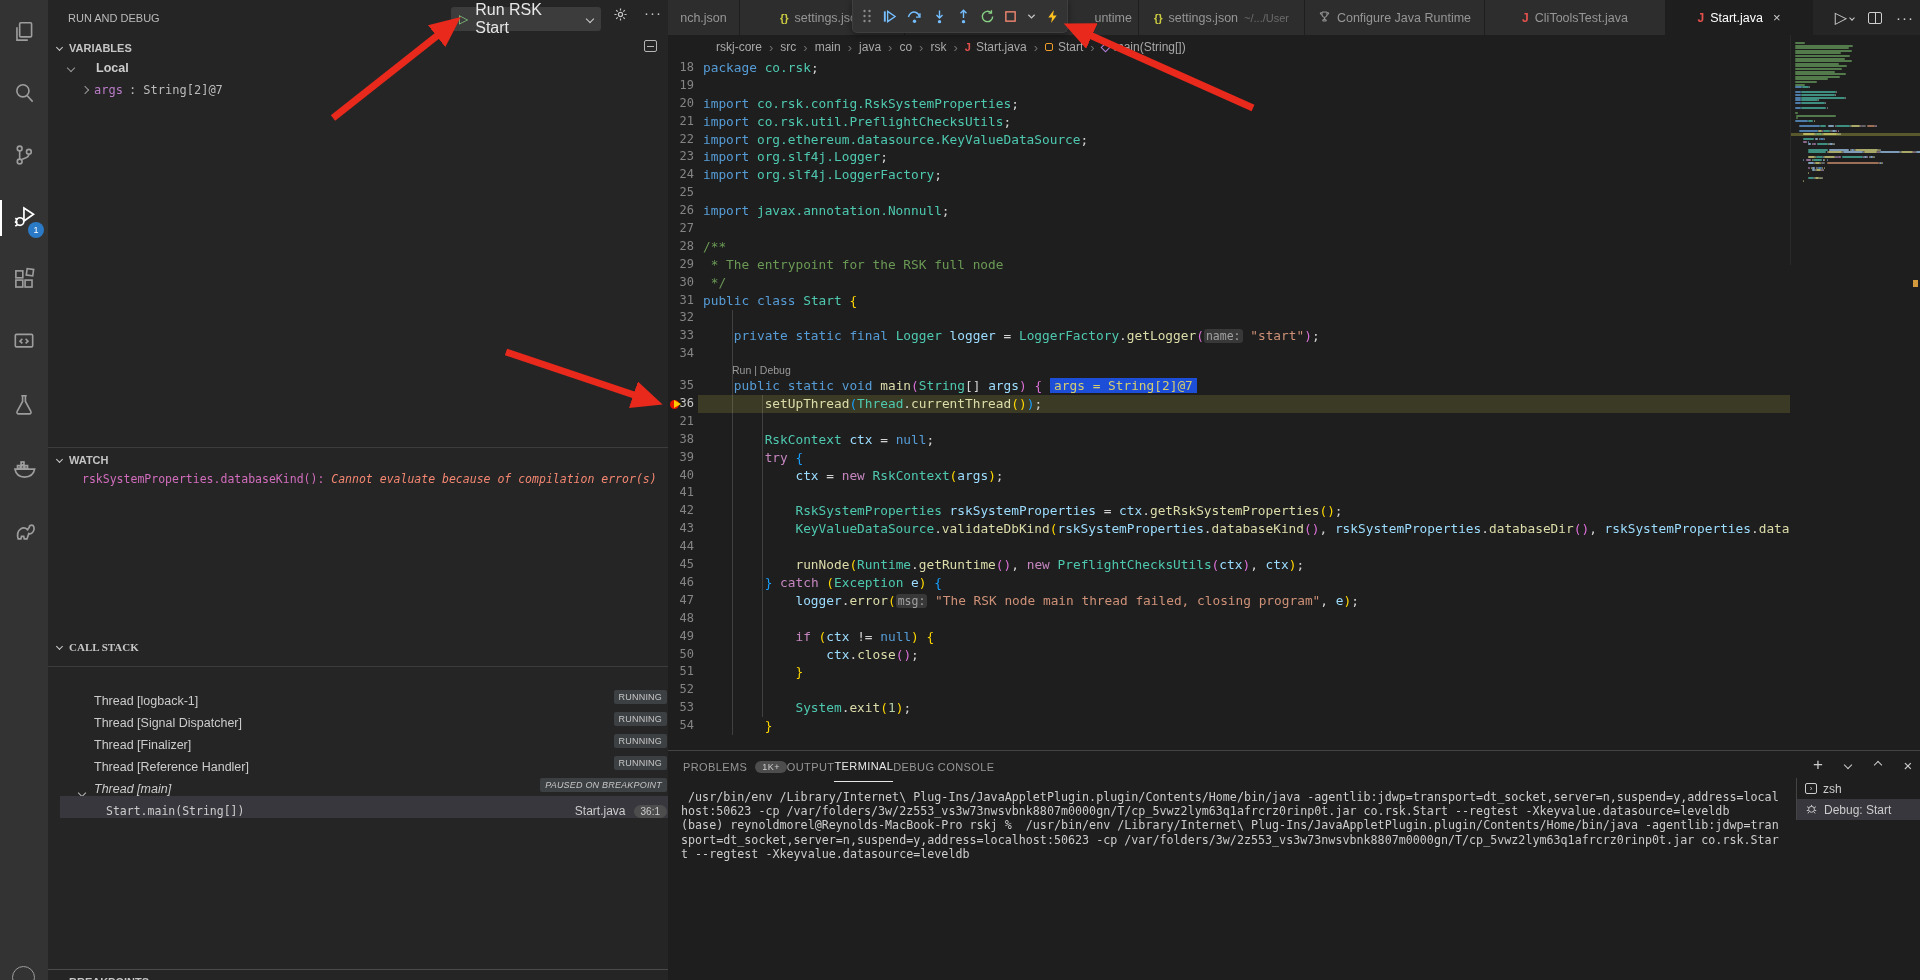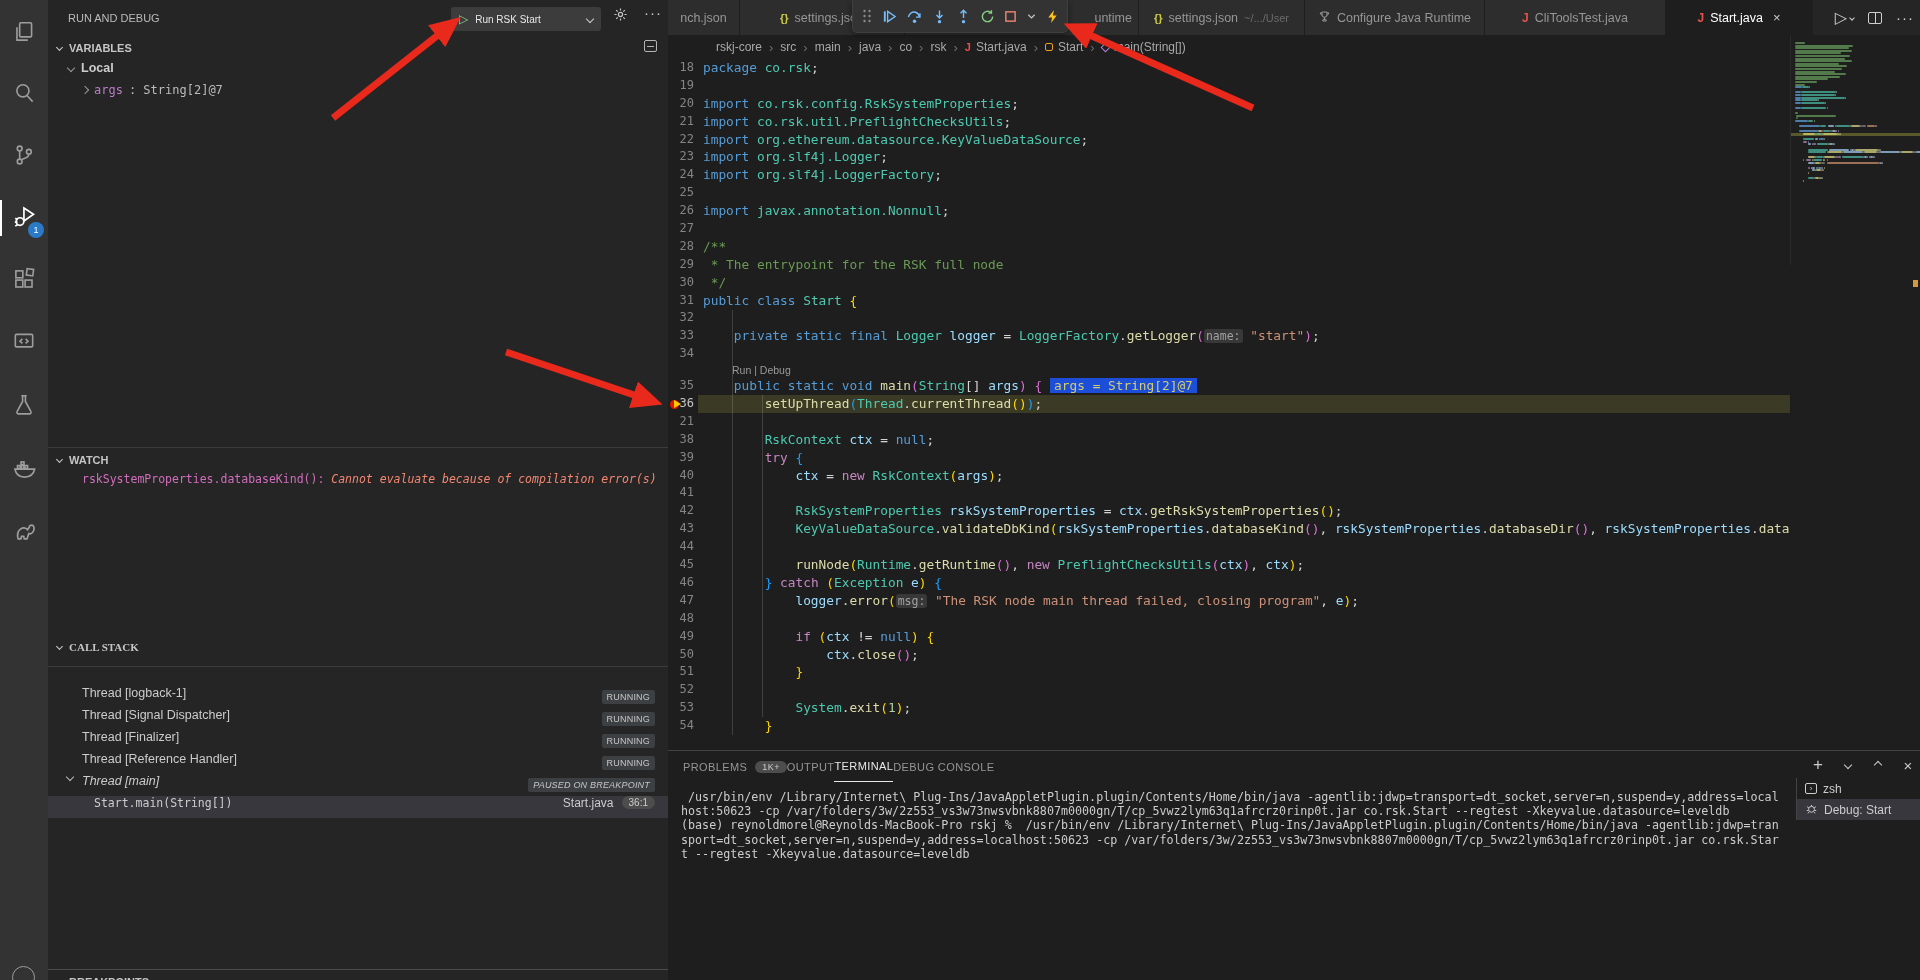--- a/index.html
+++ b/index.html
@@ -17,32 +17,32 @@
   .ab-badge { position:absolute; right:4px; bottom:4px; min-width:16px; height:16px; border-radius:50%;
     background:#2a7ac7; color:#fff; font-size:9px; display:flex; align-items:center; justify-content:center; }
   #account-partial { position:absolute; left:12px; top:966px; width:23px; height:23px; border:1.6px solid #9d9d9d; border-radius:50%; }
 
   
   #sidebar { position:absolute; left:48px; top:0; width:620px; height:980px; background:#252526; overflow:hidden; z-index:4; }
   .sb-title { position:absolute; left:20px; top:12px; font-size:11px; color:#bbbbbb; }
   .run-btn { position:absolute; left:403px; top:7px; width:150px; height:24px; background:#3c3c3c; border-radius:3px;
     display:flex; align-items:center; padding:0 8px; gap:7px; cursor:pointer; }
   .run-btn .play { color:#89d185; font-size:12px; line-height:1; }
-  .run-btn .lbl { font-size:10px; color:#e7e7e7; flex:1; }
+  .run-btn .lbl { font-size:16px; color:#e7e7e7; flex:1; }
   .chev { display:inline-block; width:6px; height:6px; border-right:1.3px solid currentColor; border-bottom:1.3px solid currentColor; transform:rotate(45deg); }
   .chev.up { transform:rotate(-135deg); }
   .sec-head { position:absolute; left:0; width:620px; height:21px; display:flex; align-items:center; gap:7px; padding-left:9px;
     font-size:11px; font-weight:700; color:#c5c5c5; }
   .sec-head .chev { width:5px; height:5px; color:#cccccc; }
   .tree-lbl { font-size:12.5px; color:#cccccc; }
   .mono { font-family:"DejaVu Sans Mono", monospace; }
   .var-name { color:#b97cc6; }
   .watch-expr { color:#d16dbc; }
   .watch-err { color:#f48771; font-style:italic; }
-  .cs-row { position:absolute; left:0; width:620px; height:22px; display:flex; align-items:flex-start; padding-left:34px; cursor:pointer; }
+  .cs-row { position:absolute; left:12px; width:620px; height:22px; display:flex; align-items:flex-end; padding-left:34px; cursor:pointer; }
   .cs-row .nm { font-size:12.5px; color:#cccccc; flex:1; }
   .cs-badge { position:absolute; right:13px; top:4px; background:#3d4043; color:#c5c5c5; font-size:9px; padding:2px 5px; border-radius:2px; letter-spacing:.2px; }
   .cs-row.selected { background:#37373d; }
   .pill { background:#4d4d4d; border-radius:9px; padding:1px 7px; font-size:10px; color:#cccccc; }
   .divider { position:absolute; left:0; width:620px; height:1px; background:#3c3c3c; }
   .icon-btn { color:#c5c5c5; cursor:pointer; }
   #sb-gear { position:absolute; left:565px; top:7px; }
   #sb-dots { position:absolute; left:596px; top:4px; font-size:15px; color:#c5c5c5; letter-spacing:1px; cursor:pointer; }
   #collapse-icon { position:absolute; left:596px; top:40px; width:13px; height:12px; border:1.2px solid #b5b5b5; border-radius:2px; cursor:pointer; }
   #collapse-icon::after { content:""; position:absolute; left:2px; top:4.5px; width:7px; height:1.2px; background:#b5b5b5; }
@@ -202,21 +202,21 @@
           </g>
         </svg>
     </span>
     <span id="sb-dots">···</span>
     <span id="collapse-icon"></span>
 
     <div class="sec-head" style="top:37px;">
       <span class="chev"></span>
       <span>VARIABLES</span>
     </div>
-    <div class="abs" style="left:20px; top:61px; display:flex; align-items:center; gap:7px;">
+    <div class="abs" style="left:20px; top:61px; display:flex; align-items:center; gap:22px;">
       <span class="chev" style="color:#999"></span>
       <span class="tree-lbl" style="font-weight:700;">Local</span>
     </div>
     <div id="var-rows">
         <div class="abs" style="left: 34px; top: 83px; display: flex; align-items: center; gap: 6px;">
           <span class="chev" style="transform: rotate(-45deg); color: rgb(153, 153, 153);"></span>
           <span class="mono var-name" style="font-size: 12px;">args</span>
           <span class="mono" style="font-size: 12px; color: rgb(187, 187, 187);">: String[2]@7</span>
         </div>
       </div>

